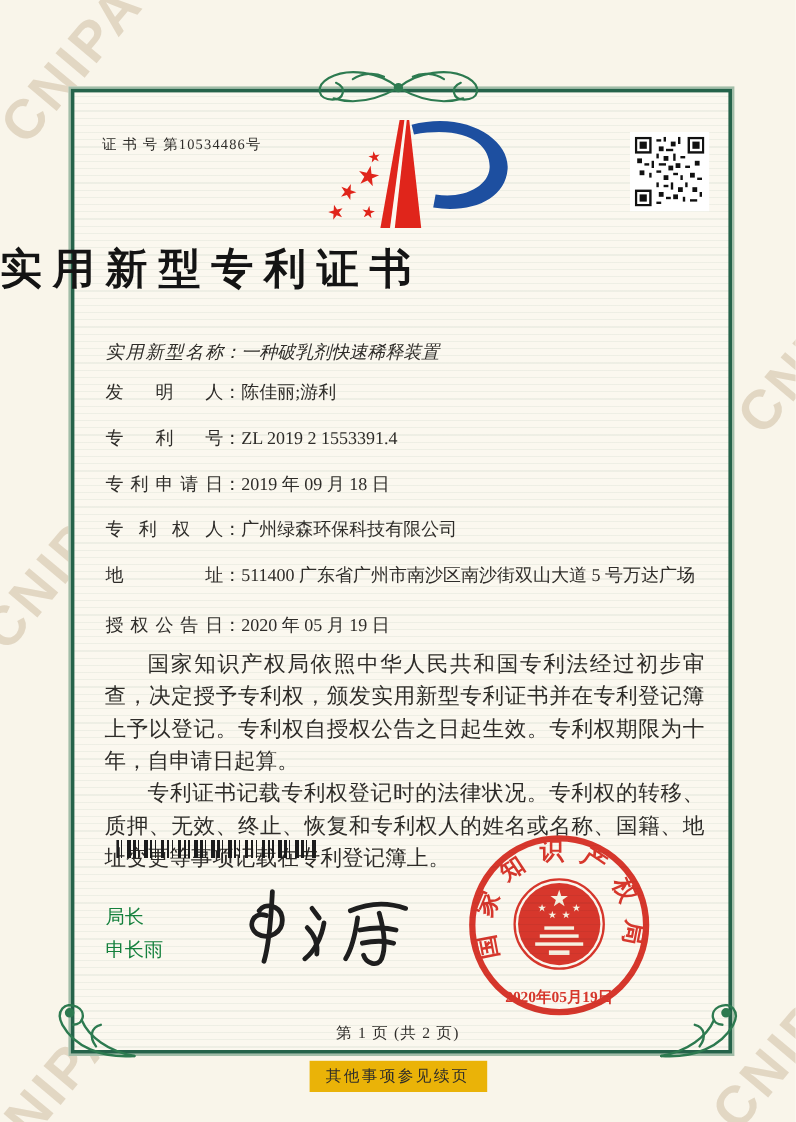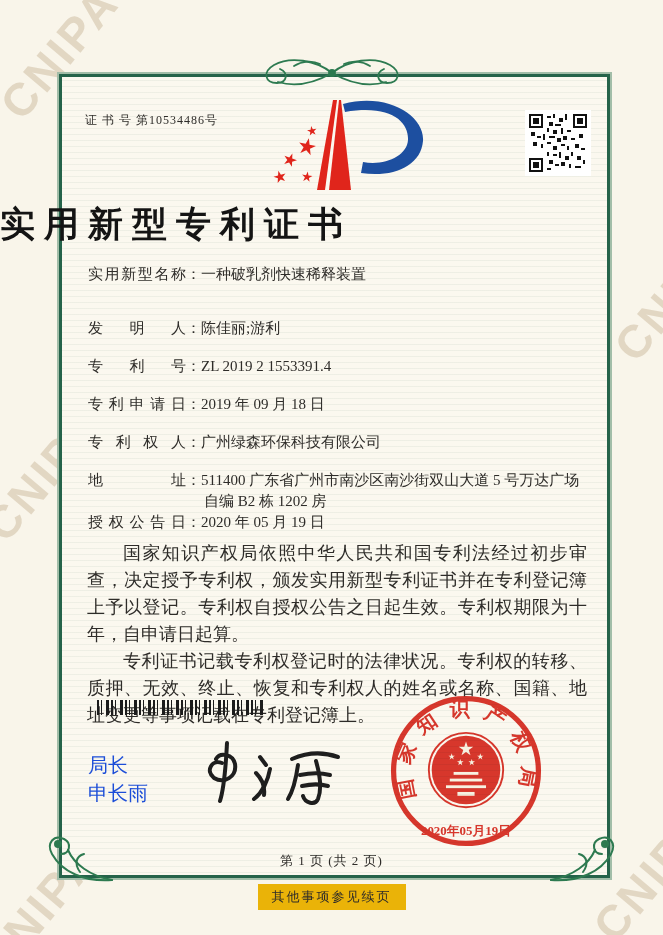--- a/index.html
+++ b/index.html
@@ -54,21 +54,21 @@
   .legal p{margin:0;text-indent:2em;}
   .barcode{
     position:absolute;left:97px;top:700px;width:168px;height:15px;z-index:5;
     background:repeating-linear-gradient(90deg,
       #1c1c1c 0 2px, transparent 2px 4px,
       #1c1c1c 4px 5px, transparent 5px 9px,
       #1c1c1c 9px 12px, transparent 12px 14px);
   }
   .officer{position:absolute;left:88px;top:751px;z-index:5;
     font-family:"Liberation Sans","DejaVu Sans",sans-serif;
-    font-size:20px;color:#1d4ed8;line-height:28px;}
+    font-size:16px;color:#15803d;line-height:28px;}
   .sig{position:absolute;left:192px;top:733px;z-index:6;}
   .seal{position:absolute;left:385px;top:690px;z-index:7;mix-blend-mode:multiply;}
   .page-info{position:absolute;left:0;top:852px;width:663px;text-align:center;font-size:13px;z-index:5;letter-spacing:1px;}
   .footer-note{
     position:absolute;left:0;top:884px;width:663px;text-align:center;font-size:13px;z-index:5;letter-spacing:2px;
   }
   .footer-note span{background:#eab308;padding:4px 14px;display:inline-block;}
   .logo{position:absolute;left:253px;top:96px;z-index:5;}
   .qr{position:absolute;left:525px;top:110px;z-index:5;background:#fff;padding:4px;}
 </style>
@@ -183,38 +183,37 @@
       <rect x="16" y="24" width="2" height="2"></rect>
       <rect x="20" y="25" width="1" height="2"></rect>
     <rect x="23" y="26" width="3" height="1"></rect>
       <rect x="27" y="23" width="1" height="2"></rect>
       <rect x="9" y="27" width="2" height="1"></rect>
   </g>
 </svg>
 
 <div class="title">实用新型专利证书</div>
 
-<div class="row" style="top:264px;">
+<div class="row" style="top:284px;font-style:italic;">
   <span class="lbl">实用新型名称</span><span class="colon">：</span><span class="val">一种破乳剂快速稀释装置</span>
 </div>
 <div class="row" style="top:318px;">
   <span class="lbl">发明人</span><span class="colon">：</span><span class="val">陈佳丽;游利</span>
 </div>
 <div class="row" style="top:356px;">
   <span class="lbl">专利号</span><span class="colon">：</span><span class="val">ZL 2019 2 1553391.4</span>
 </div>
 <div class="row" style="top:394px;">
   <span class="lbl">专利申请日</span><span class="colon">：</span><span class="val">2019 年 09 月 18 日</span>
 </div>
 <div class="row" style="top:432px;">
   <span class="lbl">专利权人</span><span class="colon">：</span><span class="val">广州绿森环保科技有限公司</span>
 </div>
 <div class="row" style="top:470px;">
   <span class="lbl">地址</span><span class="colon">：</span><span class="val">511400 广东省广州市南沙区南沙街双山大道 5 号万达广场</span>
-  <span class="val2">自编 B2 栋 1202 房</span>
 </div>
 
 <div class="row" style="top:512px;">
   <span class="lbl">授权公告日</span><span class="colon">：</span><span class="val">2020 年 05 月 19 日</span>
 </div>
 
 <div class="legal">
   <p>国家知识产权局依照中华人民共和国专利法经过初步审查，决定授予专利权，颁发实用新型专利证书并在专利登记簿上予以登记。专利权自授权公告之日起生效。专利权期限为十年，自申请日起算。</p>
   <p>专利证书记载专利权登记时的法律状况。专利权的转移、质押、无效、终止、恢复和专利权人的姓名或名称、国籍、地址变更等事项记载在专利登记簿上。</p>
 </div>

